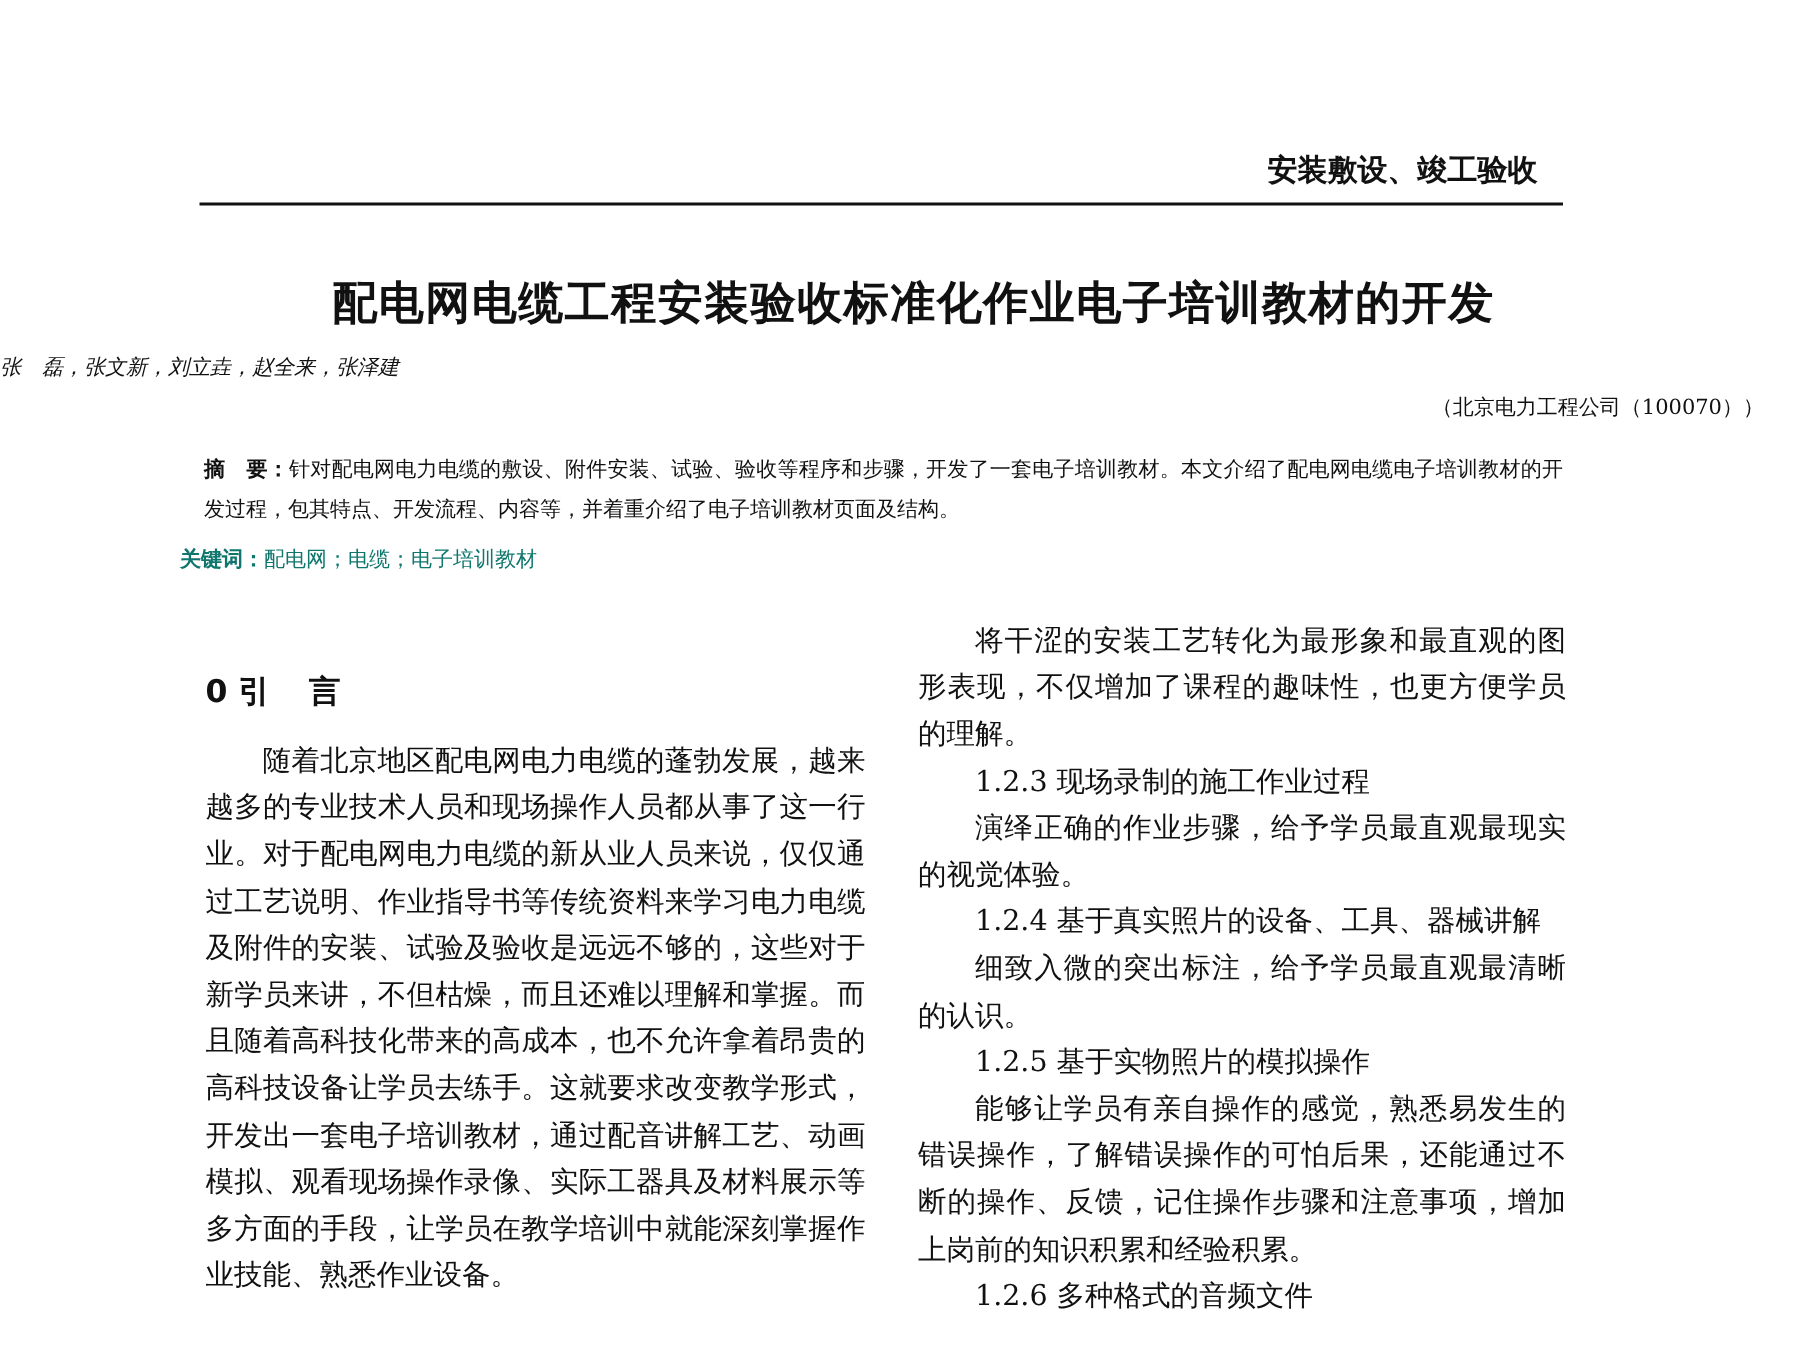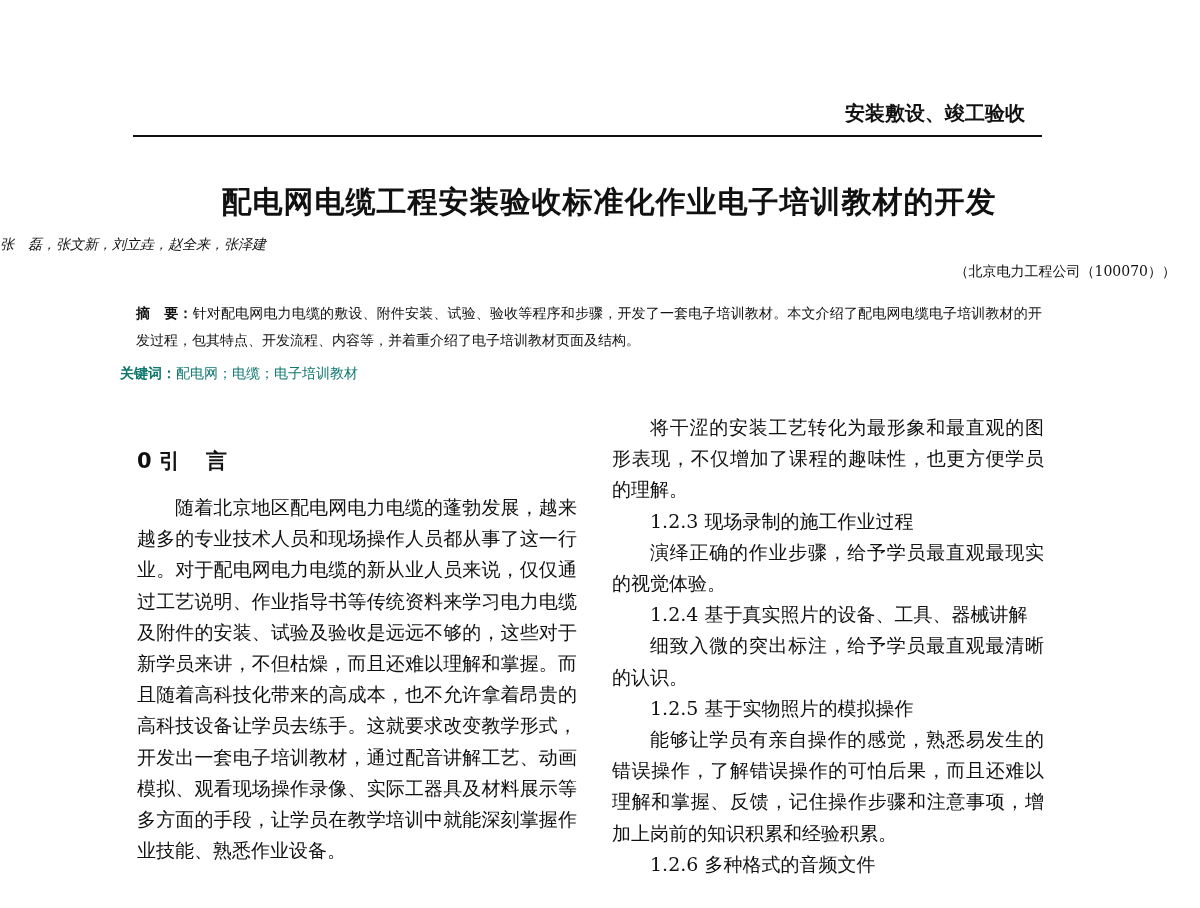--- a/index.html
+++ b/index.html
@@ -76,15 +76,15 @@
   <p class="p">随着北京地区配电网电力电缆的蓬勃发展，越来越多的专业技术人员和现场操作人员都从事了这一行业。对于配电网电力电缆的新从业人员来说，仅仅通过工艺说明、作业指导书等传统资料来学习电力电缆及附件的安装、试验及验收是远远不够的，这些对于新学员来讲，不但枯燥，而且还难以理解和掌握。而且随着高科技化带来的高成本，也不允许拿着昂贵的高科技设备让学员去练手。这就要求改变教学形式，开发出一套电子培训教材，通过配音讲解工艺、动画模拟、观看现场操作录像、实际工器具及材料展示等多方面的手段，让学员在教学培训中就能深刻掌握作业技能、熟悉作业设备。</p>
 </div>
 
 <div class="col col-right">
   <p class="p">将干涩的安装工艺转化为最形象和最直观的图形表现，不仅增加了课程的趣味性，也更方便学员的理解。</p>
   <p class="h3">1.2.3 现场录制的施工作业过程</p>
   <p class="p">演绎正确的作业步骤，给予学员最直观最现实的视觉体验。</p>
   <p class="h3">1.2.4 基于真实照片的设备、工具、器械讲解</p>
   <p class="p">细致入微的突出标注，给予学员最直观最清晰的认识。</p>
   <p class="h3">1.2.5 基于实物照片的模拟操作</p>
-  <p class="p">能够让学员有亲自操作的感觉，熟悉易发生的错误操作，了解错误操作的可怕后果，而且还难以理解和掌握、反馈，记住操作步骤和注意事项，增加上岗前的知识积累和经验积累。</p>
+  <p class="p">能够让学员有亲自操作的感觉，熟悉易发生的错误操作，了解错误操作的可怕后果，还能通过不断的操作、反馈，记住操作步骤和注意事项，增加上岗前的知识积累和经验积累。</p>
   <p class="h3">1.2.6 多种格式的音频文件</p>
 </div>
 
 </body></html>

